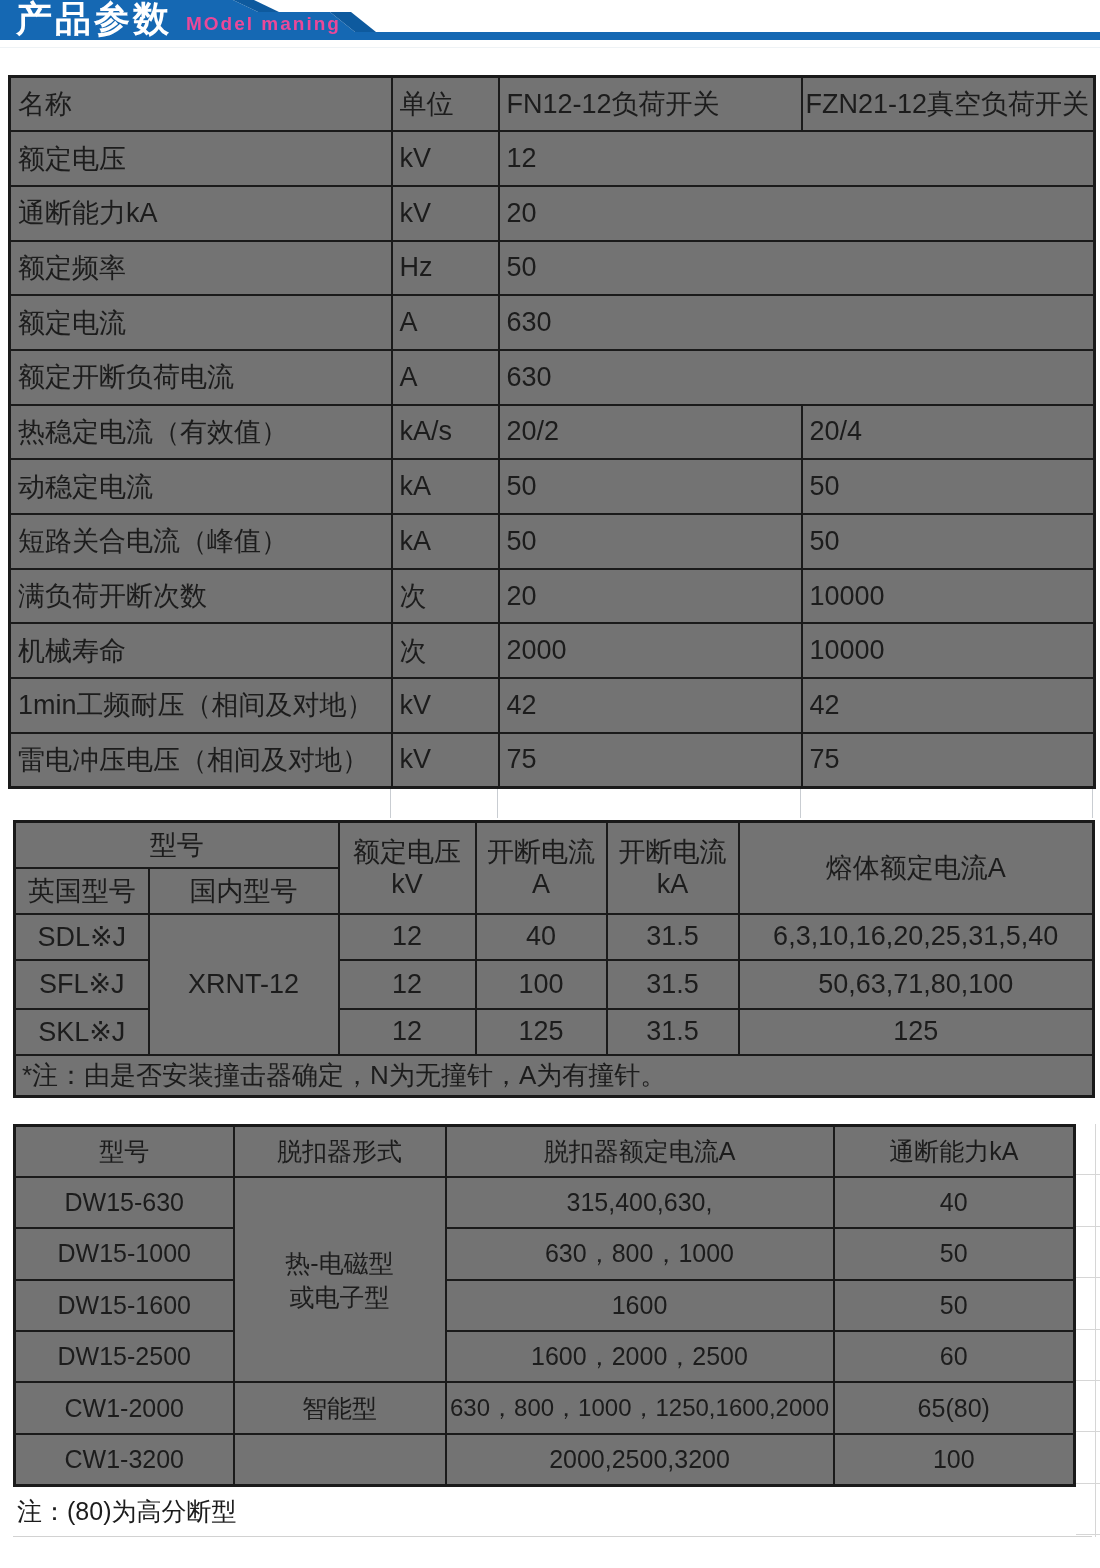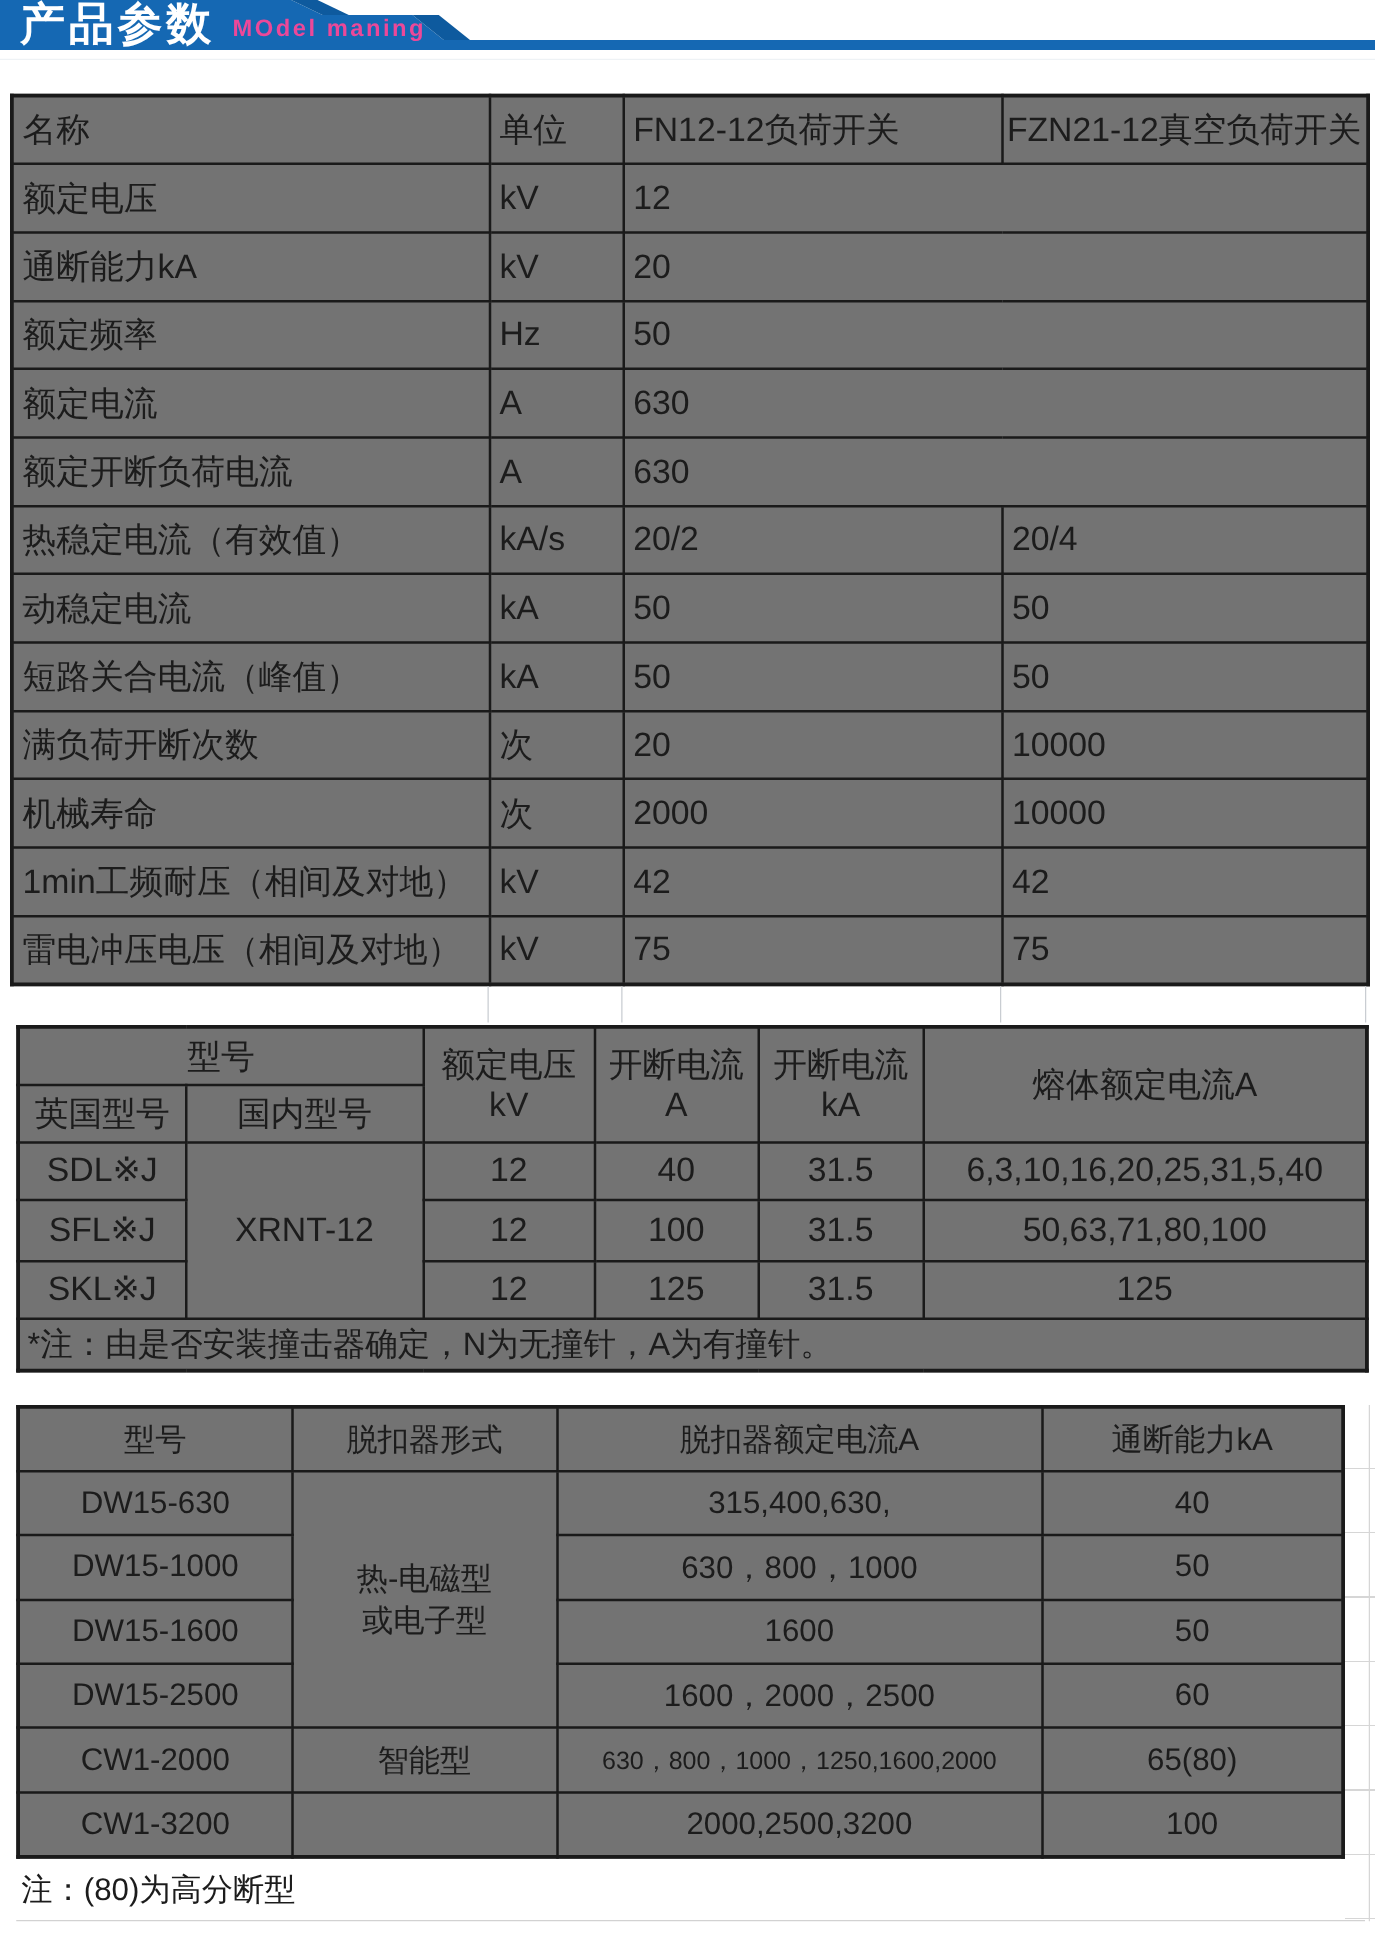--- a/index.html
+++ b/index.html
@@ -43,21 +43,21 @@
   #t2 tr.r3{height:46px;border-radius:14px;}
   #t2 tr.nr{height:42px;}
   #t2 .note-cell{text-align:left;padding-left:6px;font-size:26px;margin-top:44px;}
   .twoLine div{line-height:32px;}
 
   
   #t3{left:13px;top:1124px;width:1060px;height:360px;border:3px solid #1a1a1a;font-size:25px;text-align:center;}
   #t3 td{padding:0;}
   #t3 tr{height:51.4px;}
   .preline{white-space:pre-line;line-height:34px;}
-  .clip{white-space:nowrap;overflow:hidden;font-size:20px;}
+  .clip{white-space:nowrap;overflow:hidden;font-size:24px;}
 
   
   .note3{
     position:absolute;left:13px;top:1487px;width:1079px;height:50px;
     display:flex;align-items:center;font-size:25px;border-bottom:1px solid #d2d2d2;
     padding-left:4px;box-sizing:border-box;
   }
 
   
   .gutter{

